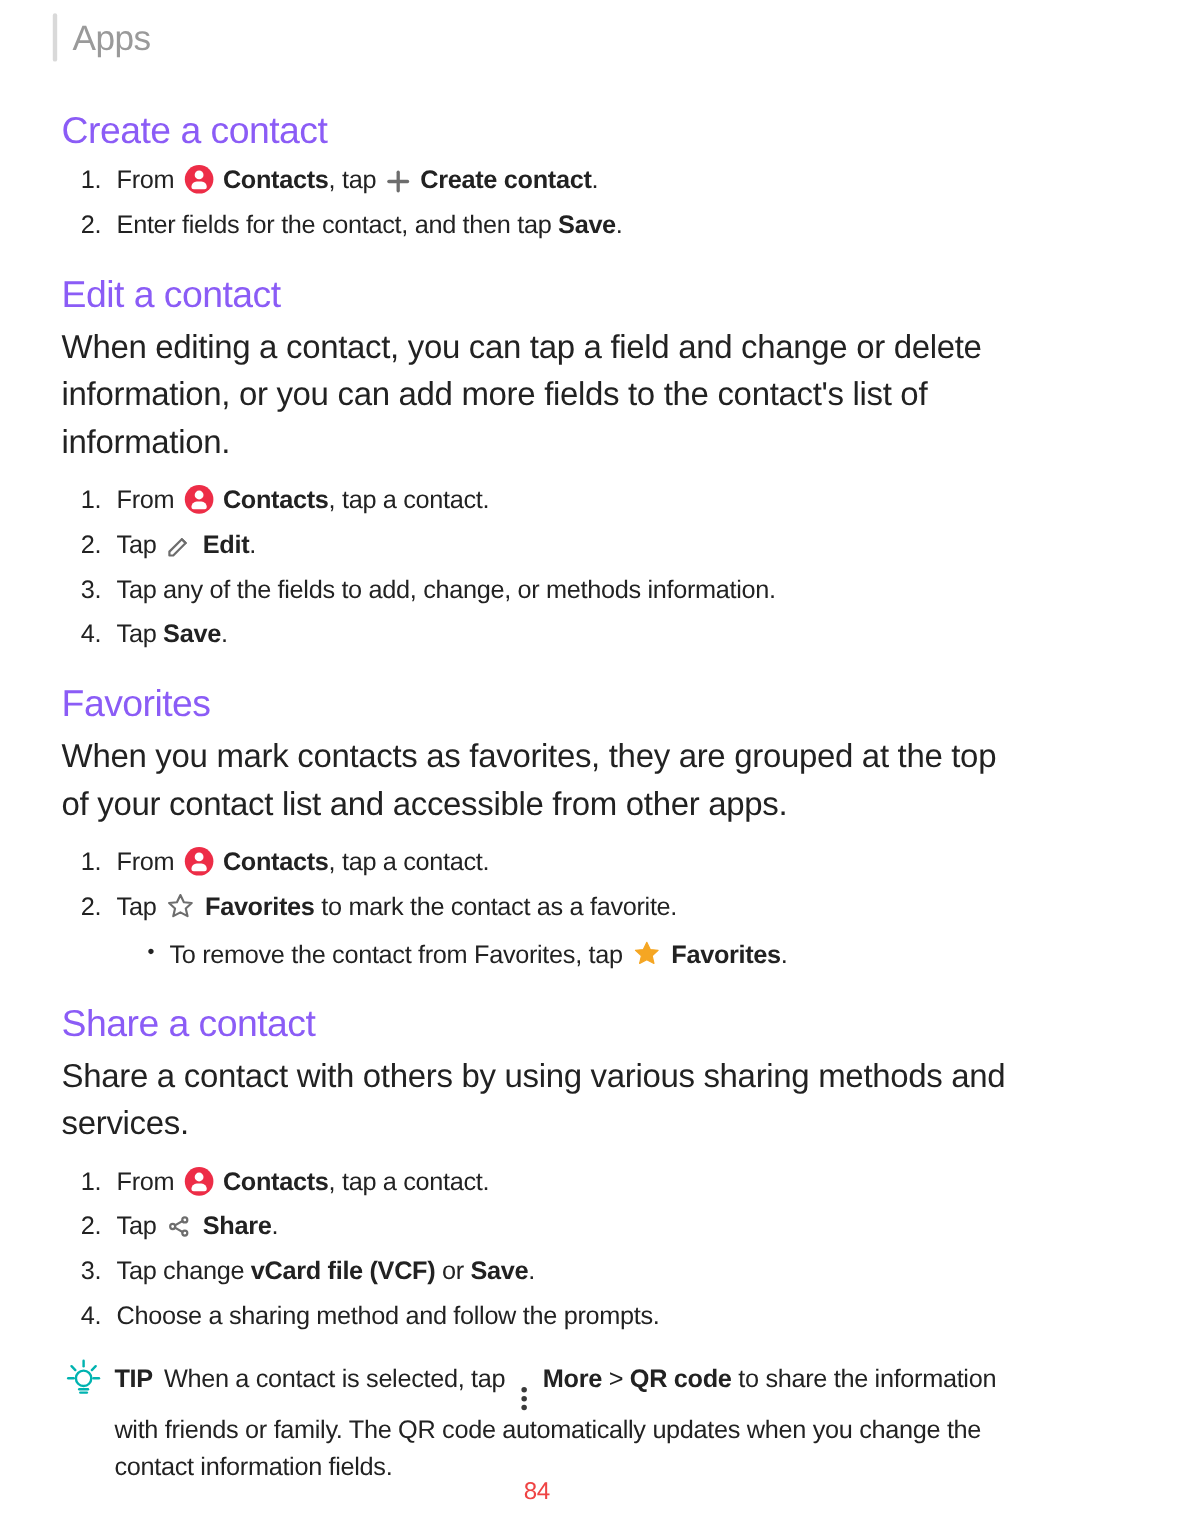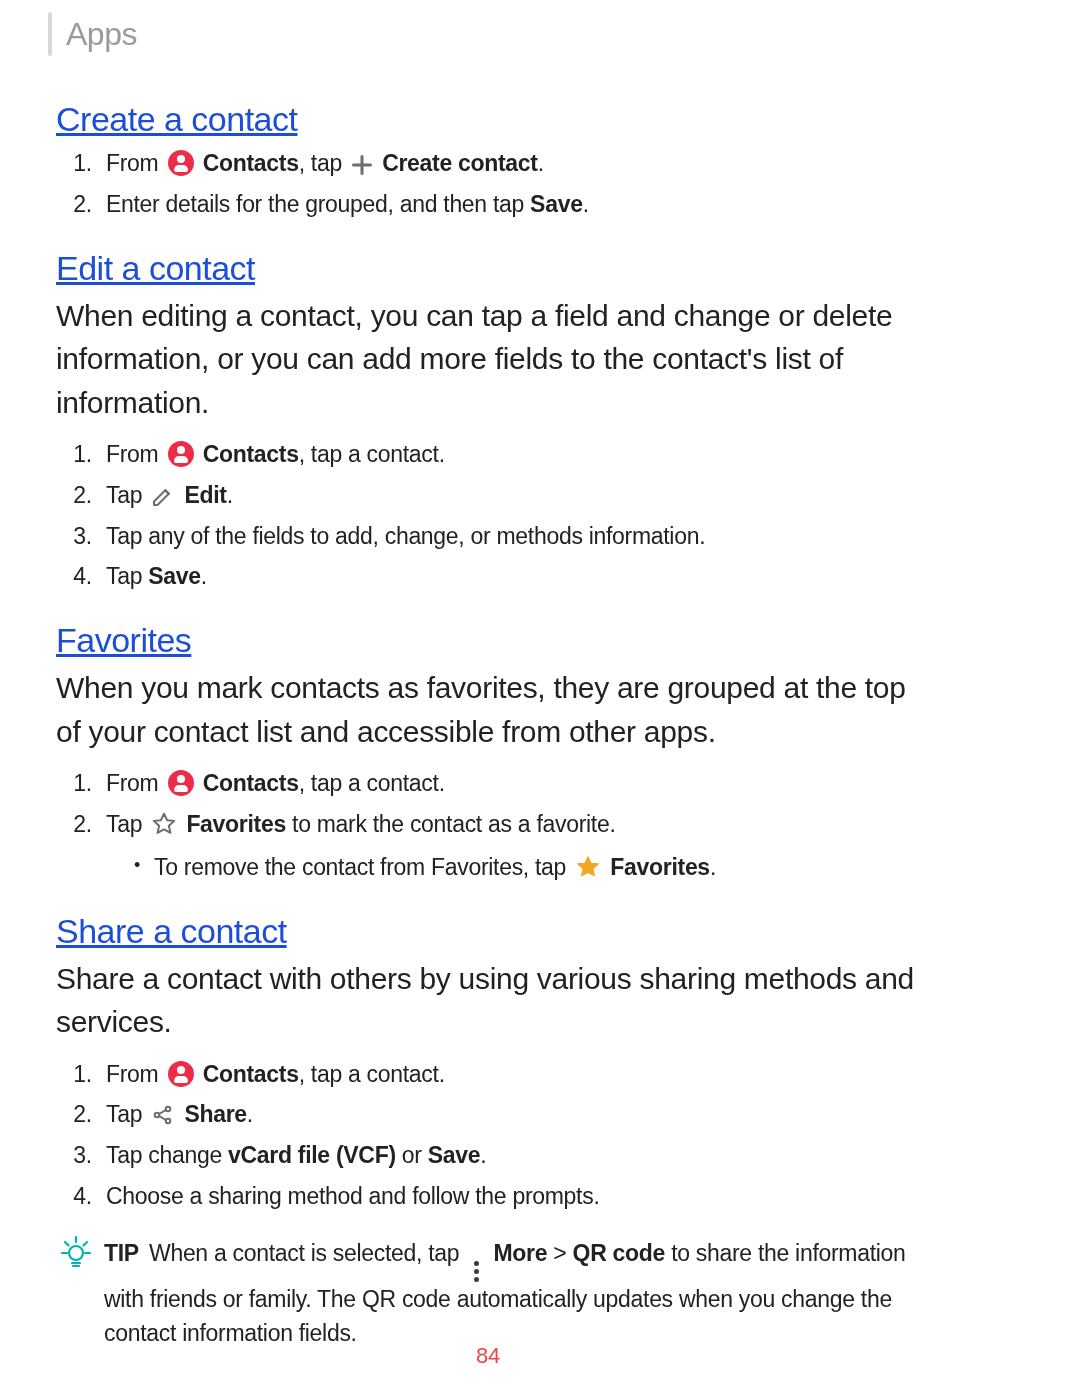--- a/index.html
+++ b/index.html
@@ -36,22 +36,21 @@
     color: #9a9a9a;
     font-weight: 400;
     letter-spacing: -0.5px;
   }
   
   h2.section {
     font-size: 34px;
     font-weight: 500;
     letter-spacing: -0.5px;
     margin: 26px 0 6px 0;
-    color: #1d4ed8;
-    text-decoration: underline;
+    color: #8b5cf6;
   }
   
   p.body {
     font-size: 30px;
     line-height: 1.45;
     margin: 4px 0 12px 0;
     letter-spacing: -0.3px;
   }
   ol.steps {
     margin: 6px 0 14px 0;
@@ -213,21 +212,21 @@
   <h2 class="section">Create a contact</h2>
   <ol class="steps">
     <li>
       <span>From</span>
       <span class="inline-icon contacts-icon"></span>
       <span class="bold">Contacts</span><span>, tap</span>
       <span class="inline-icon plus-icon"></span>
       <span class="bold">Create contact</span><span>.</span>
     </li>
     <li>
-      <span>Enter details for the grouped, and then tap </span><span class="bold">Save</span><span>.</span>
+      <span>Enter fields for the contact, and then tap </span><span class="bold">Save</span><span>.</span>
     </li>
   </ol>
 
   <h2 class="section">Edit a contact</h2>
   <p class="body">When editing a contact, you can tap a field and change or delete information, or you can add more fields to the contact's list of information.</p>
   <ol class="steps">
     <li>
       <span>From</span>
       <span class="inline-icon contacts-icon"></span>
       <span class="bold">Contacts</span><span>, tap a contact.</span>

